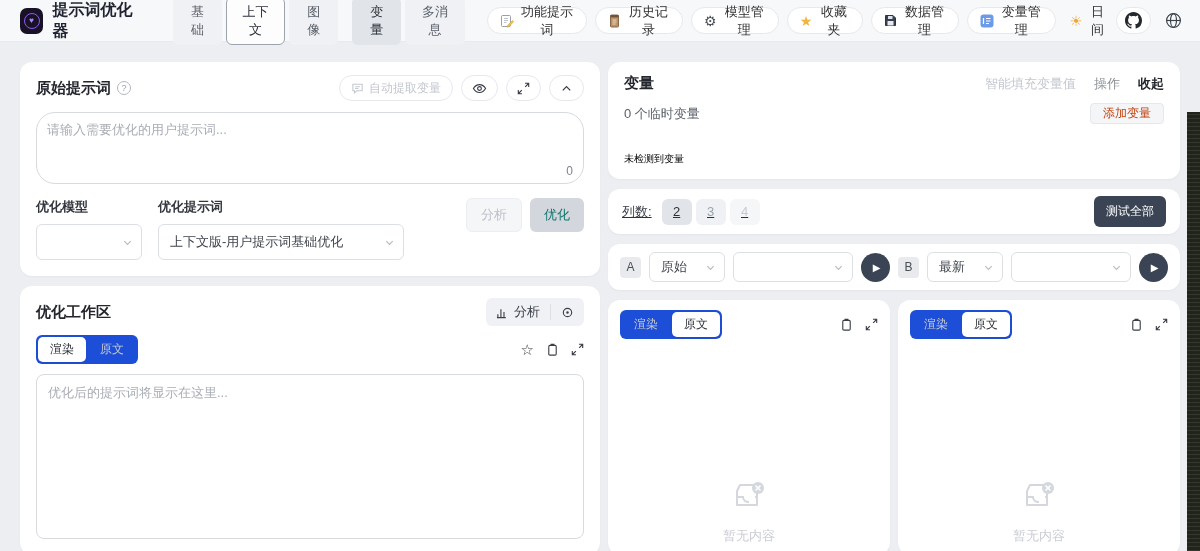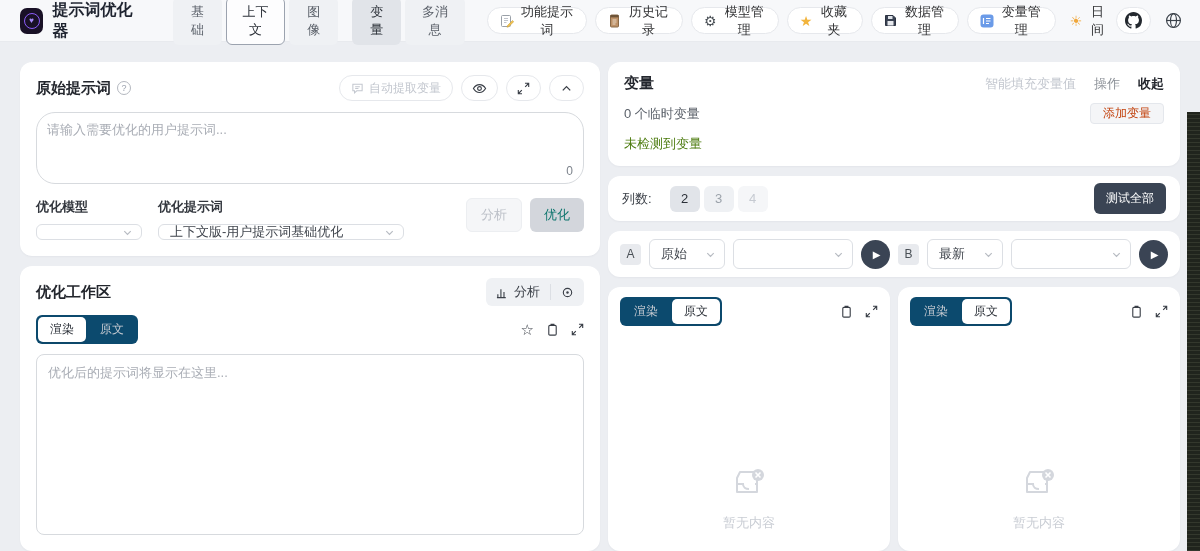--- a/index.html
+++ b/index.html
@@ -66,21 +66,21 @@
   .ta-box { border:1px solid #d7dade; border-radius:19px; margin-top:11px; padding:8px 10px 3px; }
   .ta-box textarea {
     width:100%; border:none; outline:none; resize:none; font-family:inherit;
     font-size:13px; color:#303133; height:40px; background:transparent;
   }
   .ta-box textarea::placeholder { color:#a9adb5; }
   .char-count { text-align:right; font-size:12px; color:#7d838c; padding-bottom:2px; }
   .model-row { display:flex; align-items:flex-start; gap:16px; margin-top:14px; }
   .field-label { font-size:13px; font-weight:bold; color:#33373e; margin-bottom:8px; }
   .select {
-    height:16px; border:1px solid #dcdfe4; border-radius:6px; background:#fff;
+    height:36px; border:1px solid #dcdfe4; border-radius:6px; background:#fff;
     display:flex; align-items:center; justify-content:space-between;
     padding:0 8px 0 11px; font-size:13px; color:#3f444c; cursor:pointer;
   }
   .select .chev { color:#b7bbc2; }
   .sel-model { width:106px; }
   .sel-template { width:246px; }
   .op-actions { display:flex; gap:8px; margin-left:auto; }
   .btn-analyze {
     background:#f5f6f8; border:1px solid #eceef1; color:#bcc0c8; font-size:13px;
     padding:7px 14px; border-radius:6px; cursor:pointer; font-family:inherit;
@@ -93,21 +93,21 @@
   .ws-card { padding:12px 16px 16px; flex:1; display:flex; flex-direction:column; }
   .group-box {
     display:flex; align-items:center; background:#eff1f4; border-radius:6px; overflow:hidden;
   }
   .group-item {
     display:flex; align-items:center; gap:5px; font-size:13px; color:#3a3f47;
     padding:5px 10px; background:none; border:none; cursor:pointer; font-family:inherit;
   }
   .group-sep { width:1px; height:16px; background:#dcdfe4; }
   .tab-row { display:flex; align-items:center; justify-content:space-between; margin-top:9px; }
-  .tabs { display:flex; background:#0c4a6e; border-radius:6px; padding:2px; gap:2px; }
+  .tabs { display:flex; background:#1d4ed8; border-radius:6px; padding:2px; gap:2px; }
   .tab {
     font-size:12px; padding:4px 12px; border-radius:5px; border:none; background:none;
     color:#5a6069; cursor:pointer; font-family:inherit;
   }
   .tab.active { background:#fff; color:#2b3038; box-shadow:0 1px 2px rgba(30,35,48,.1); }
   .tab.faded { color:#c6cad1; }
   .mini-icons { display:flex; align-items:center; gap:12px; color:#3a3f47; }
   .mini-icons .star-outline { font-size:15px; color:#3a3f47; cursor:pointer; }
   .ws-ta { flex:1; border:1px solid #d7dade; border-radius:8px; margin-top:10px; padding:9px 11px; }
   .ws-ta textarea { width:100%; height:100%; border:none; outline:none; resize:none;
@@ -118,24 +118,24 @@
   .var-links { display:flex; align-items:center; gap:18px; font-size:13px; }
   .lnk-disabled { color:#c3c7cf; cursor:default; background:none; border:none; font-size:13px; font-family:inherit; }
   .lnk-gray { color:#8b9097; cursor:pointer; background:none; border:none; font-size:13px; font-family:inherit; }
   .lnk-dark { color:#23262d; font-weight:bold; cursor:pointer; background:none; border:none; font-size:13px; font-family:inherit; }
   .var-row2 { display:flex; align-items:center; justify-content:space-between; margin-top:10px; }
   .temp-count { font-size:13px; color:#5a6069; }
   .btn-add {
     background:#f4f5f7; border:1px solid #e4e7ec; color:#c2410c; font-size:12px;
     padding:1px 12px; border-radius:4px; cursor:pointer; font-family:inherit;
   }
-  .var-empty { font-size:13px; color:#4d7c0f; margin-top:11px; }
+  .var-empty { font-size:10px; color:#000000; margin-top:28px; }
   
   .cols-card { padding:7px 14px; display:flex; align-items:center; justify-content:space-between; }
-  .cols-left { display:flex; align-items:center; gap:18px; }
+  .cols-left { display:flex; align-items:center; gap:10px;text-decoration:underline; }
   .cols-label { font-size:13px; color:#3a3f47; }
   .col-opts { display:flex; gap:4px; }
   .col-opt { font-size:13px; border:none; border-radius:6px; width:30px; height:26px; cursor:pointer; font-family:inherit; }
   .col-opt.on { background:#e1e4e9; color:#2b3038; }
   .col-opt.off1 { background:#eff1f4; color:#9ca3ab; }
   .col-opt.off2 { background:#f5f6f8; color:#c6cad1; }
   .btn-testall {
     background:#3a4454; border:none; color:#fff; font-size:12px; padding:7px 12px;
     border-radius:6px; cursor:pointer; font-family:inherit;
   }

